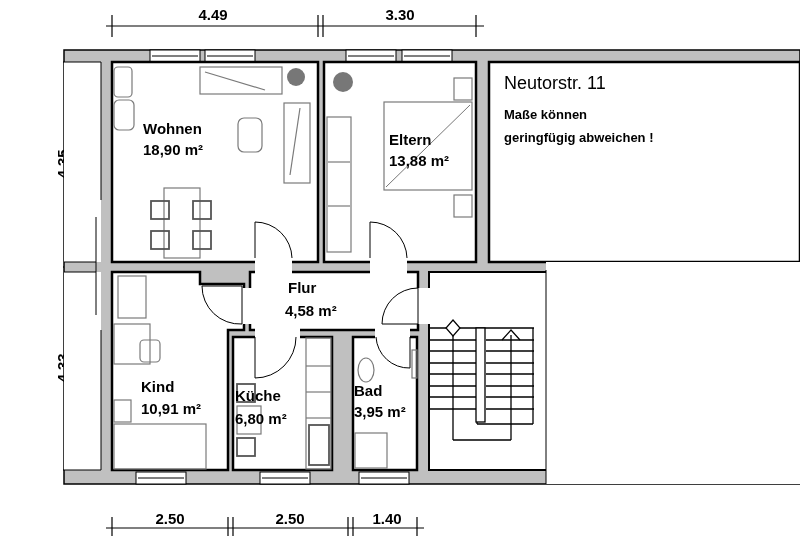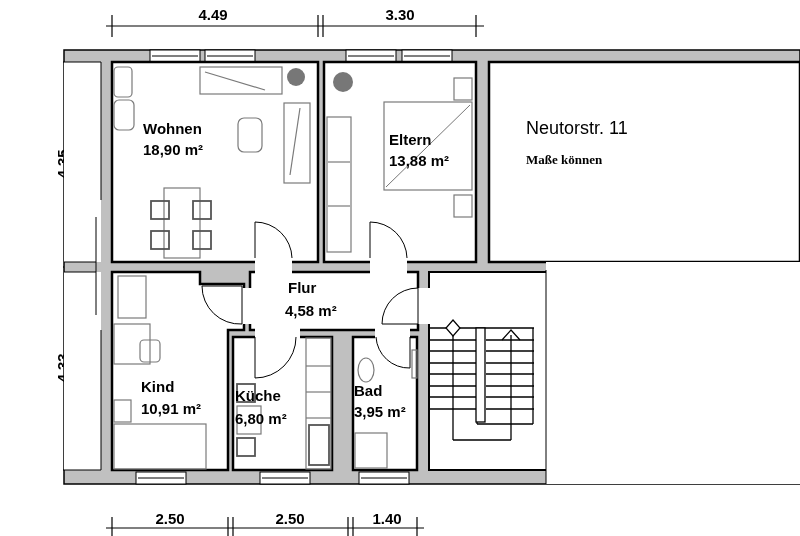--- a/index.html
+++ b/index.html
@@ -8,23 +8,23 @@
   .wall { fill: #c0c0c0; stroke: #000; stroke-width: 1.5; }
   .room { fill: #ffffff; stroke: #000; stroke-width: 2.5; }
   .win { fill: #fff; stroke: #000; stroke-width: 1; }
   .furn { fill: none; stroke: #7a7a7a; stroke-width: 1.2; }
   .furn2 { fill: none; stroke: #555; stroke-width: 1.8; }
   .thin { stroke: #000; stroke-width: 1; fill: none; }
   .stair { stroke: #000; stroke-width: 1.3; fill: none; }
   .dim { stroke: #000; stroke-width: 1.2; fill: none; }
   .dimtxt { font-family: "Liberation Sans", sans-serif; font-weight: bold; font-size: 15px; fill: #000; }
   .roomlbl { font-family: "Liberation Sans", sans-serif; font-weight: bold; font-size: 15px; fill: #000; }
-  .info { position: absolute; left: 526px; top: 70px; font-family: "Liberation Sans", sans-serif; color: #000; margin-top: 45px; }
+  .info { position: absolute; left: 504px; top: 70px; font-family: "Liberation Sans", sans-serif; color: #000; }
   .info .line { font-size: 18px; line-height: 27px; white-space: nowrap; }
-  .info .note { font-size: 13px; font-weight: bold; line-height: 23px; white-space: nowrap; font-family: Liberation Serif, serif; }
+  .info .note { font-size: 13px; font-weight: bold; line-height: 23px; white-space: nowrap; }
   .info .notes { margin-top: 6px; }
 </style>
 </head>
 <body>
 
 <svg id="plan" viewBox="0 0 800 536" xmlns="http://www.w3.org/2000/svg">
 
   <g>
     <line class="dim" x1="106" y1="26" x2="484" y2="26"></line>
     <line class="dim" x1="112" y1="15" x2="112" y2="37"></line>
@@ -231,14 +231,15 @@
 
     <text class="roomlbl" x="354" y="396">Bad</text>
     <text class="roomlbl" x="354" y="417">3,95 m²</text>
   </g>
 </svg>
 
 <div class="info">
   <div class="line">Neutorstr. 11</div>
   <div class="notes">
     <div class="note">Maße können</div>
+    <div class="note">geringfügig abweichen !</div>
   </div>
 </div>
 
 </body></html>

